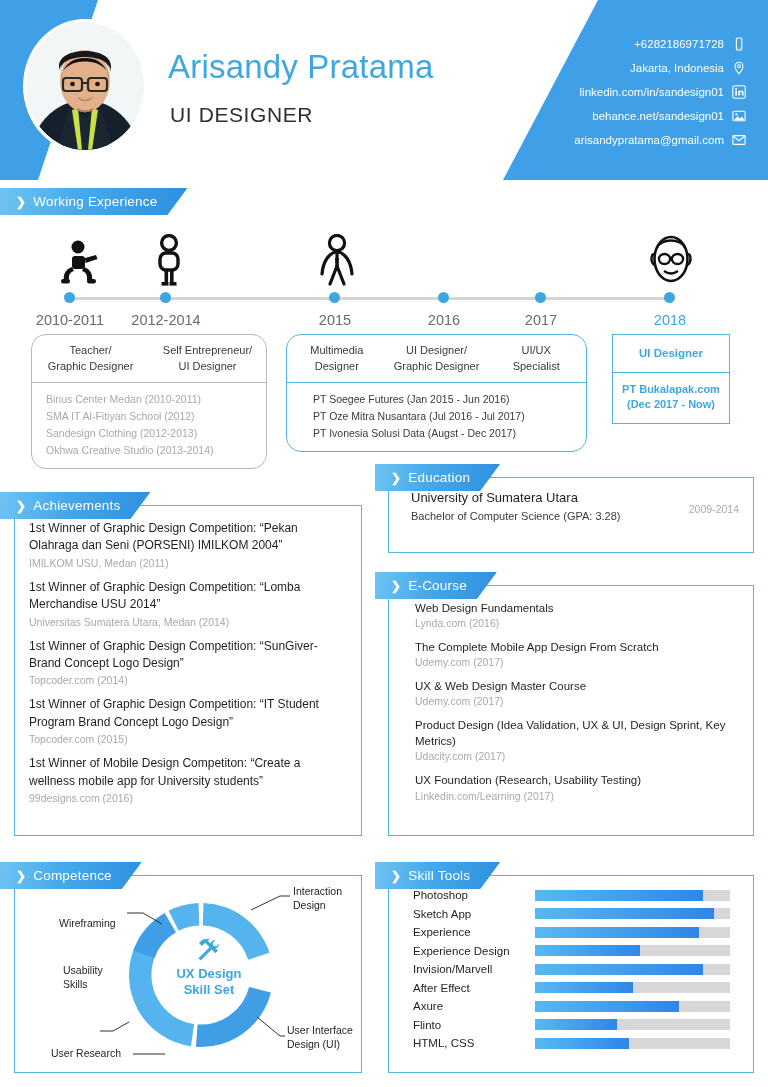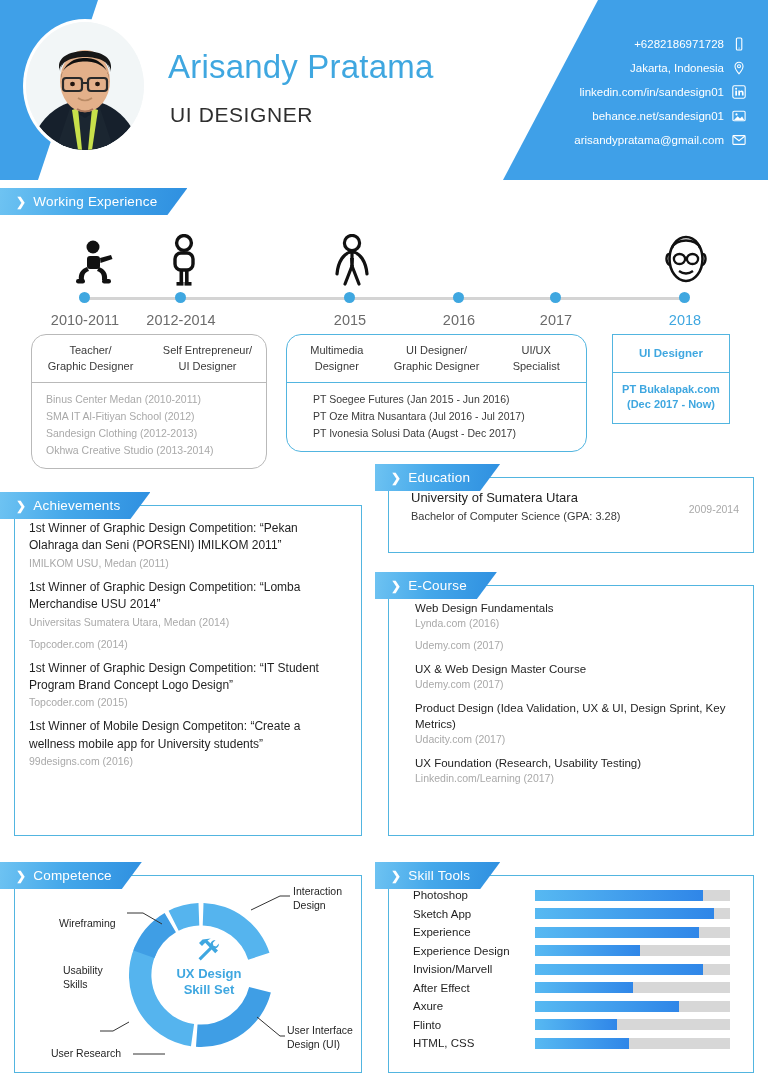--- a/index.html
+++ b/index.html
@@ -56,21 +56,21 @@
     display:flex; align-items:center; padding:0 30px 0 16px;
     clip-path: polygon(0 0, 100% 0, calc(100% - 20px) 100%, 0 100%);
     color:#fff; font-size:13.5px; letter-spacing:.2px;
   }
   .sec-tab .chev { margin-right:7px; font-size:12px; font-weight:bold; line-height:1; }
 
   .panel { position:absolute; border:1px solid #52b5e0; background:#fff; }
 
   
   .we-tab { left:0; top:188px; }
-  .timeline { position:absolute; left:0; top:230px; width:628px; height:110px;margin-left:15px; }
+  .timeline { position:absolute; left:0; top:230px; width:628px; height:110px; }
   .tl-line { position:absolute; left:70px; top:67px; width:600px; height:3px; background:#d4d4d4; border-radius:2px; }
   .tl-dot { position:absolute; width:11px; height:11px; border-radius:50%; background:#3fa7e0; top:62px; }
   .tl-icon { position:absolute; top:0px; }
   .tl-year { position:absolute; top:82px; font-size:14.5px; color:#6b6b6b; transform:translateX(-50%); white-space:nowrap; }
   .tl-year.active { color:#3fa7e0; }
 
   .exp-box { position:absolute;border-radius:15px; }
   .exp-gray { border:1px solid #b9b9b9; }
   .exp-blue { border:1px solid #52b5e0; }
   .exp-titles { display:flex; }
@@ -309,28 +309,29 @@
 <div class="cur-box">
   <div class="cur-top">UI Designer</div>
   <div class="exp-div-blue"></div>
   <div class="cur-bot" style="white-space:pre-line;">PT Bukalapak.com
 (Dec 2017 - Now)</div>
 </div>
 
 <div class="panel ach-panel">
   <div class="ach-inner">
     <div class="ach-item">
-      <div class="ach-title">1st Winner of Graphic Design Competition: “Pekan Olahraga dan Seni (PORSENI) IMILKOM 2011”</div>
+      <div class="ach-title">1st Winner of Graphic Design Competition: “Pekan Olahraga dan Seni (PORSENI) IMILKOM 2004”</div>
       <div class="ach-sub">IMILKOM USU, Medan (2011)</div>
     </div>
     <div class="ach-item">
       <div class="ach-title">1st Winner of Graphic Design Competition: “Lomba Merchandise USU 2014”</div>
       <div class="ach-sub">Universitas Sumatera Utara, Medan (2014)</div>
     </div>
     <div class="ach-item">
+      <div class="ach-title">1st Winner of Graphic Design Competition: “SunGiver-Brand Concept Logo Design”</div>
       <div class="ach-sub">Topcoder.com (2014)</div>
     </div>
     <div class="ach-item">
       <div class="ach-title">1st Winner of Graphic Design Competition: “IT Student Program Brand Concept Logo Design”</div>
       <div class="ach-sub">Topcoder.com (2015)</div>
     </div>
     <div class="ach-item">
       <div class="ach-title">1st Winner of Mobile Design Competiton: “Create a wellness mobile app for University students”</div>
       <div class="ach-sub">99designs.com (2016)</div>
     </div>
@@ -353,20 +354,21 @@
   <span>Education</span>
 </div>
 
 <div class="panel ec-panel">
   <div class="ec-inner">
     <div class="ec-item">
       <div class="ec-title">Web Design Fundamentals</div>
       <div class="ec-sub">Lynda.com (2016)</div>
     </div>
     <div class="ec-item">
+      <div class="ec-title">The Complete Mobile App Design From Scratch</div>
       <div class="ec-sub">Udemy.com (2017)</div>
     </div>
     <div class="ec-item">
       <div class="ec-title">UX &amp; Web Design Master Course</div>
       <div class="ec-sub">Udemy.com (2017)</div>
     </div>
     <div class="ec-item">
       <div class="ec-title">Product Design (Idea Validation, UX &amp; UI,  Design Sprint, Key Metrics)</div>
       <div class="ec-sub">Udacity.com (2017)</div>
     </div>

